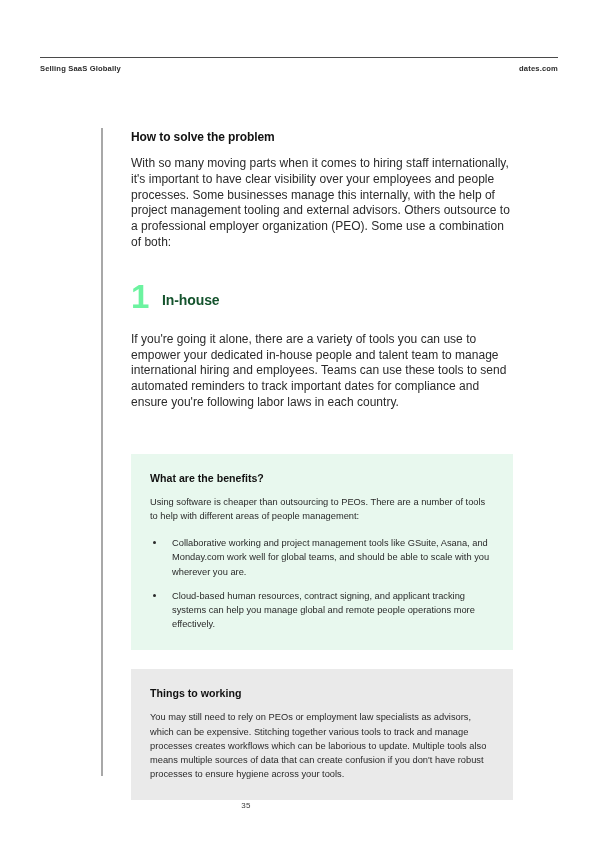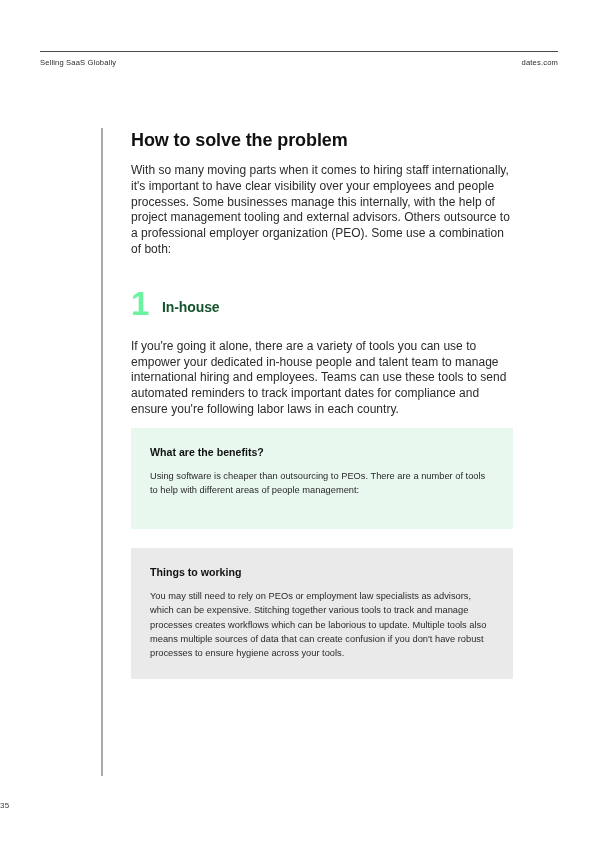--- a/index.html
+++ b/index.html
@@ -14,22 +14,23 @@
     color: #1a1a1a;
     position: relative;
     overflow: hidden;
     -webkit-font-smoothing: antialiased;
   }
 
   
   .page-header {
     position: absolute;
     left: 40px;
-    top: 51px;
+    top: 57px;
     width: 518px;
+    font-weight: bold;
   }
   .header-rule {
     width: 100%;
     height: 1px;
     background: #4a4a4a;
   }
   .header-row {
     display: flex;
     justify-content: space-between;
     align-items: baseline;
@@ -54,21 +55,21 @@
 
   
   .content {
     position: absolute;
     left: 131px;
     top: 130px;
     width: 382px;
   }
 
   .section-title {
-    font-size: 18px;
+    font-size: 12px;
     font-weight: bold;
     letter-spacing: -0.1px;
     color: #111111;
     margin: 0 0 12px 0;
   }
 
   p.body {
     font-size: 12px;
     line-height: 15.8px;
     color: #2a2a2a;
@@ -103,21 +104,21 @@
 
   .para-block {
     margin-top: 0;
   }
 
   
   .callout {
     width: 382px;
     box-sizing: border-box;
     padding: 18px 19px 19px 19px;
-    margin-top: 10px;
+    margin-top: 43px;
   }
   .callout.benefits {
     background: #e8f8ee;
   }
   .callout.consider {
     background: #eaeaea;
     margin-top: 19px;
   }
   .callout-title {
     font-size: 10.6px;
@@ -157,21 +158,21 @@
     border-radius: 50%;
     background: #2a2a2a;
   }
 
   
   .page-number {
     position: absolute;
     left: 0;
     top: 801px;
     width: 492px;
-    text-align: left;
+    text-align: center;
     font-size: 8px;
     color: #3a3a3a;
     letter-spacing: 0.3px;
   }
 </style>
 </head>
 <body>
 
 <div class="page-header">
   <div class="header-rule"></div>
@@ -193,20 +194,28 @@
     <span class="big-number" style="color: rgb(108, 243, 160);">1</span>
     <span class="sub-title">In-house</span>
   </div>
 
   <p class="body para-block">If you're going it alone, there are a variety of tools you can use to empower your dedicated in-house people and talent team to manage international hiring and employees. Teams can use these tools to send automated reminders to track important dates for compliance and ensure you're following labor laws in each country.</p>
 
   <div class="callout benefits" style="background: rgb(232, 248, 238);">
     <h2 class="callout-title">What are the benefits?</h2>
     <p class="callout-text">Using software is cheaper than outsourcing to PEOs. There are a number of tools to help with different areas of people management:</p>
     <ul class="callout-list">
+      <li>
+        <span class="bullet-dot"></span>
+        <span>Collaborative working and project management tools like GSuite, Asana, and Monday.com work well for global teams, and should be able to scale with you wherever you are.</span>
+      </li>
+      <li>
+        <span class="bullet-dot"></span>
+        <span>Cloud-based human resources, contract signing, and applicant tracking systems can help you manage global and remote people operations more effectively.</span>
+      </li>
     </ul>
   </div>
 
   <div class="callout consider" style="background: rgb(234, 234, 234);">
     <h2 class="callout-title">Things to working</h2>
     <p class="callout-text">You may still need to rely on PEOs or employment law specialists as advisors, which can be expensive. Stitching together various tools to track and manage processes creates workflows which can be laborious to update. Multiple tools also means multiple sources of data that can create confusion if you don't have robust processes to ensure hygiene across your tools.</p>
   </div>
 
 </div>
 

